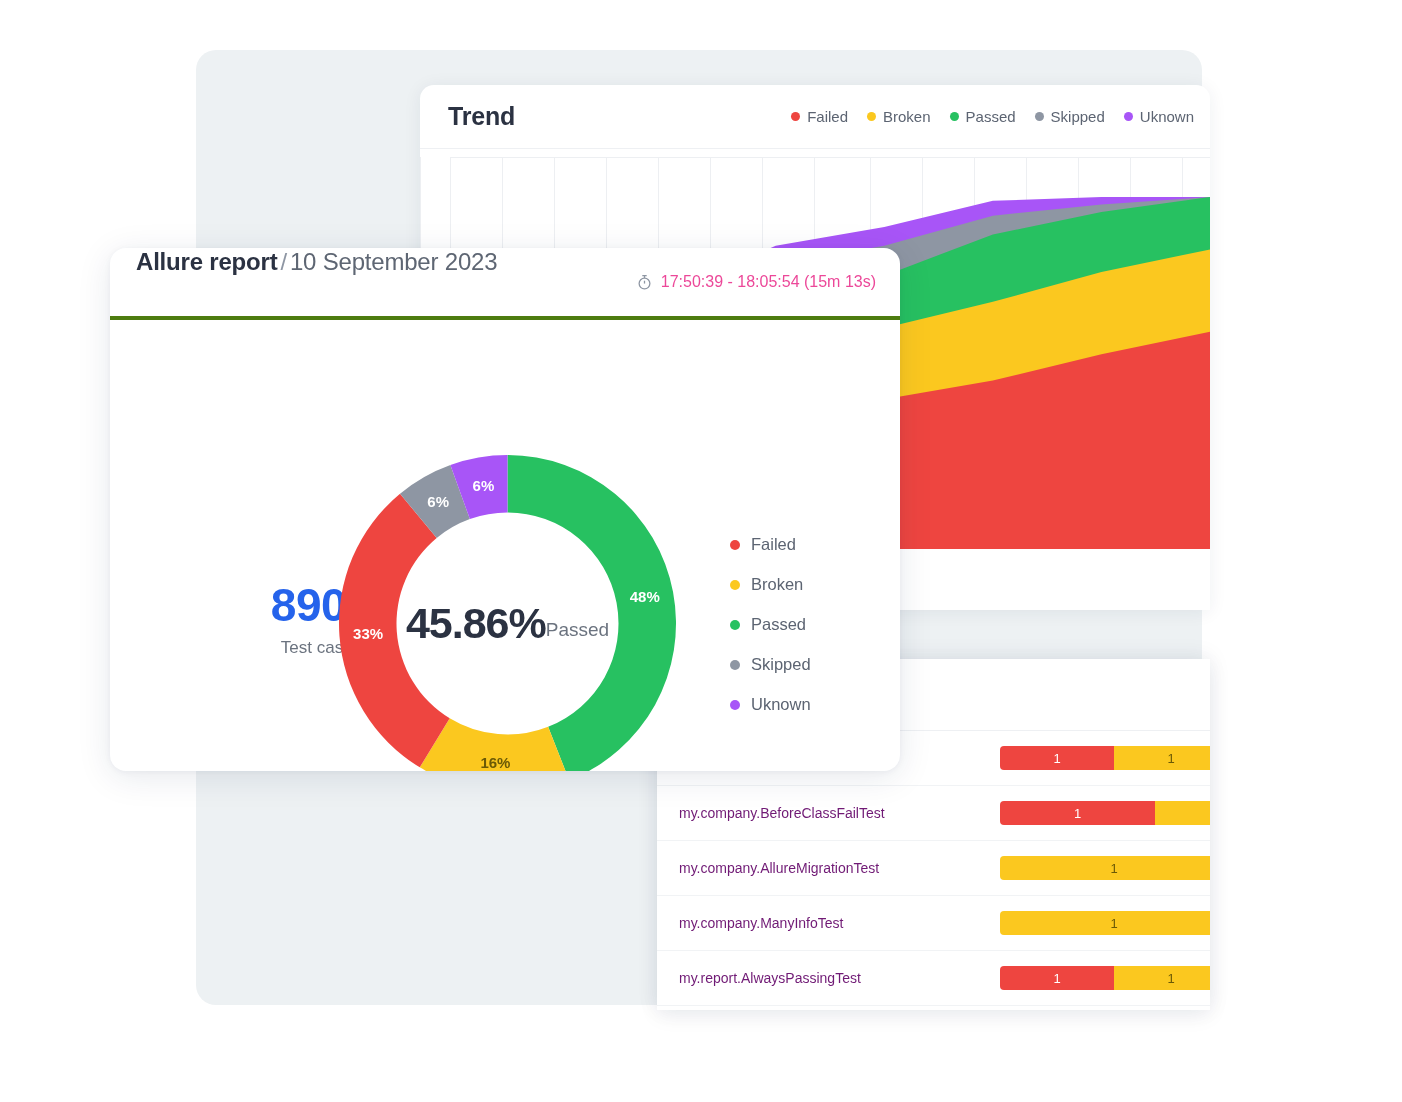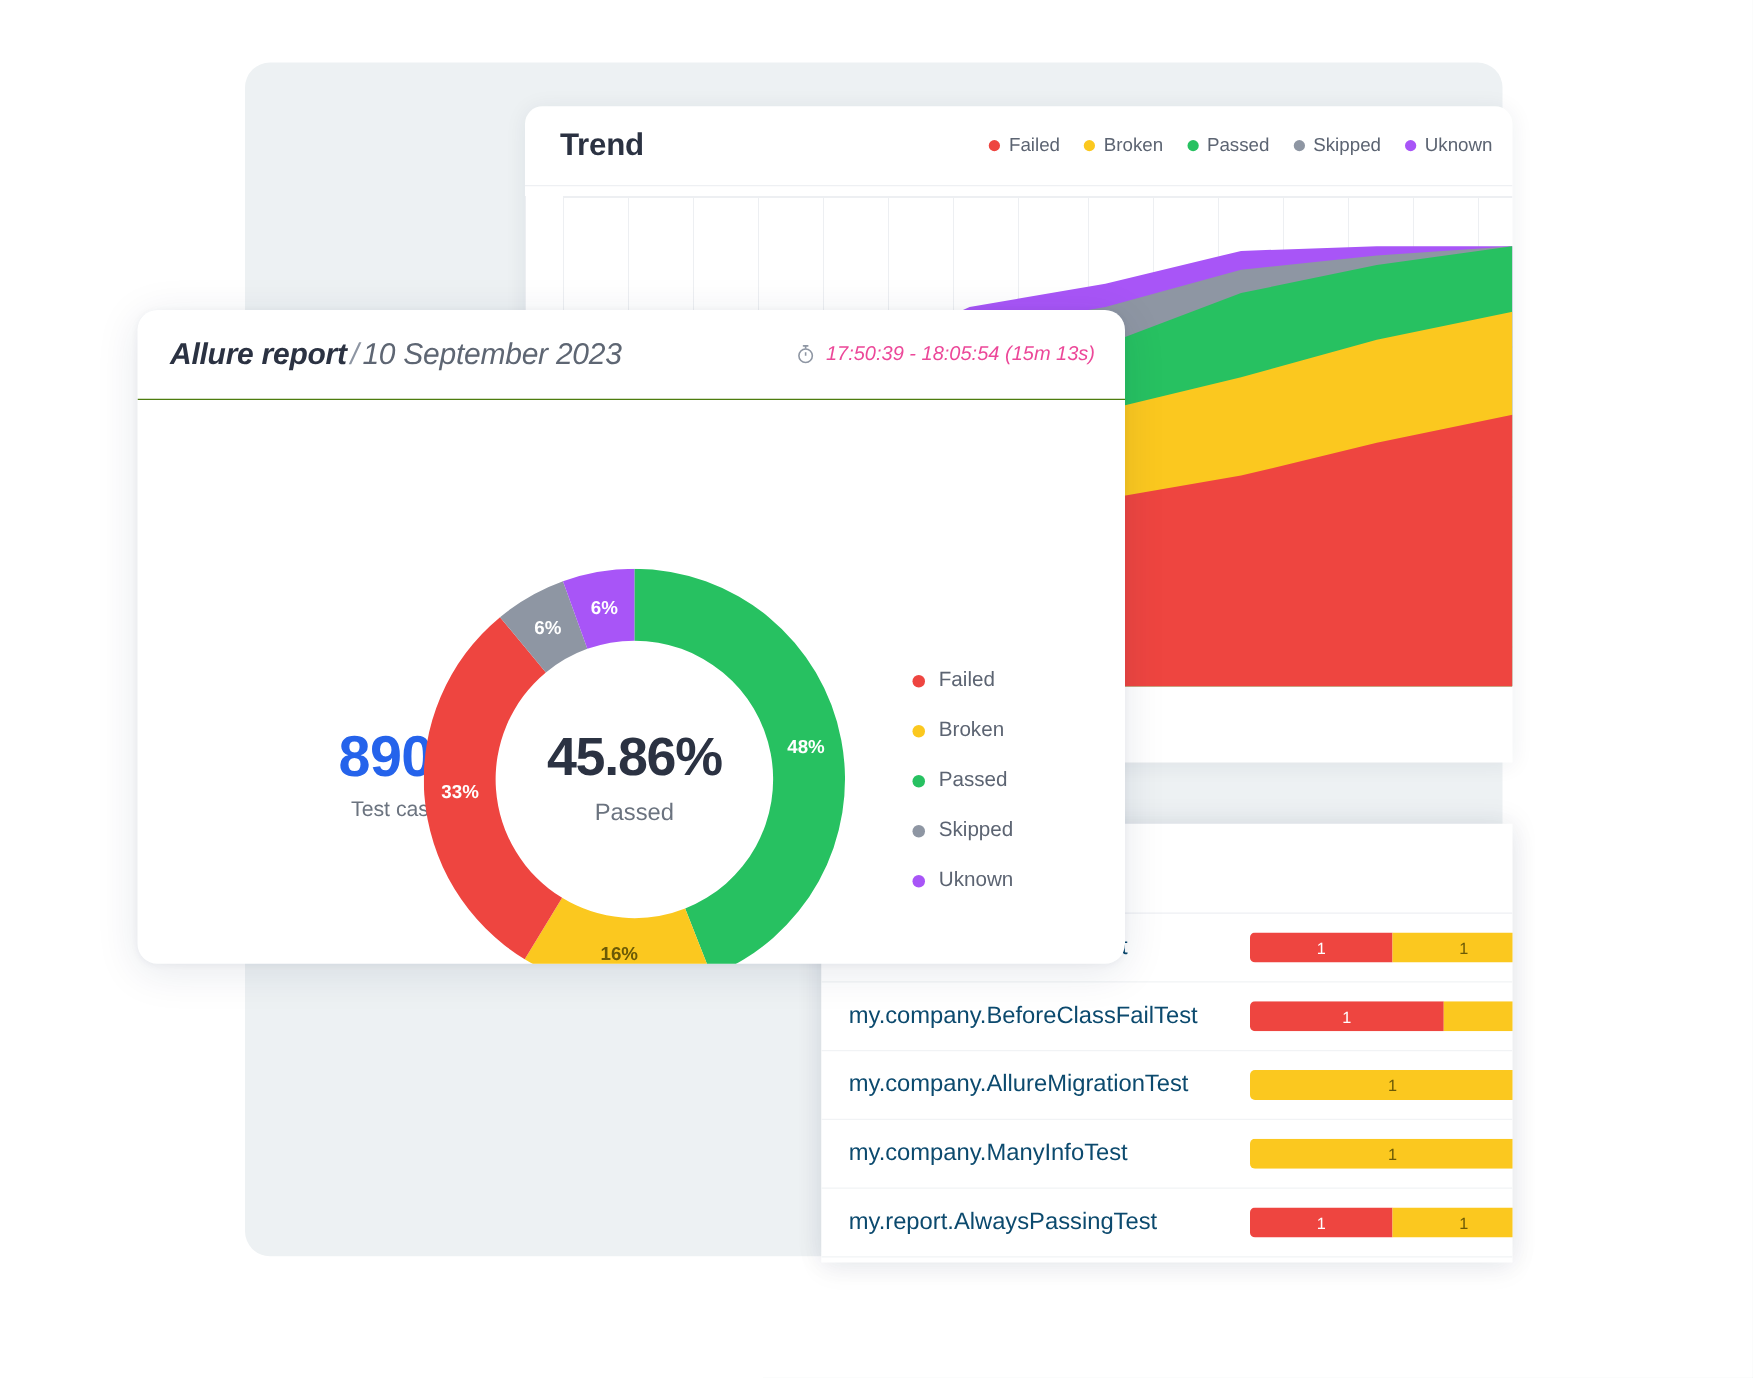--- a/index.html
+++ b/index.html
@@ -111,22 +111,22 @@
   }
   .suite-row {
     height: 55px;
     display: flex;
     align-items: center;
     padding-left: 22px;
     border-bottom: 1px solid #f1f3f5;
     box-sizing: border-box;
   }
   .suite-name {
-    font-size: 19px;
-    color: #0c4a6e;
+    font-size: 14px;
+    color: #701a75;
     white-space: nowrap;
   }
   .suite-bar {
     position: absolute;
     left: 343px;
     width: 228px;
     height: 24px;
     display: flex;
     border-radius: 4px;
     overflow: hidden;
@@ -149,25 +149,23 @@
     width: 790px;
     height: 523px;
     background: #ffffff;
     border-radius: 16px;
     box-shadow: 0 6px 34px rgba(24, 39, 75, 0.10), 0 1px 6px rgba(24,39,75,0.05);
     overflow: hidden;
   }
   .allure-head {
     height: 72px;
     display: flex;
-    align-items: center;
     padding: 0 24px 0 26px;
-    border-bottom: 1px solid #4d7c0f;
+    border-bottom: 4px solid #4d7c0f;
     box-sizing: border-box;
-    font-style: italic;
   }
   .allure-title {
     font-size: 24px;
     color: #5e6673;
     letter-spacing: -0.2px;
     white-space: nowrap;
   }
   .allure-title .strong {
     font-weight: 700;
     color: #2b3242;
@@ -216,21 +214,21 @@
     left: 229px;
     top: 135px;
     width: 337px;
     height: 337px;
   }
   .donut-center {
     position: absolute;
     left: 0; top: 0;
     width: 337px; height: 337px;
     display: flex;
-    flex-direction: column;
+    flex-direction: row;
     align-items: center;
     justify-content: center;
     pointer-events: none;
   }
   .dc-pct {
     font-size: 43px;
     font-weight: 700;
     color: #2b3242;
     letter-spacing: -1px;
     line-height: 1;

